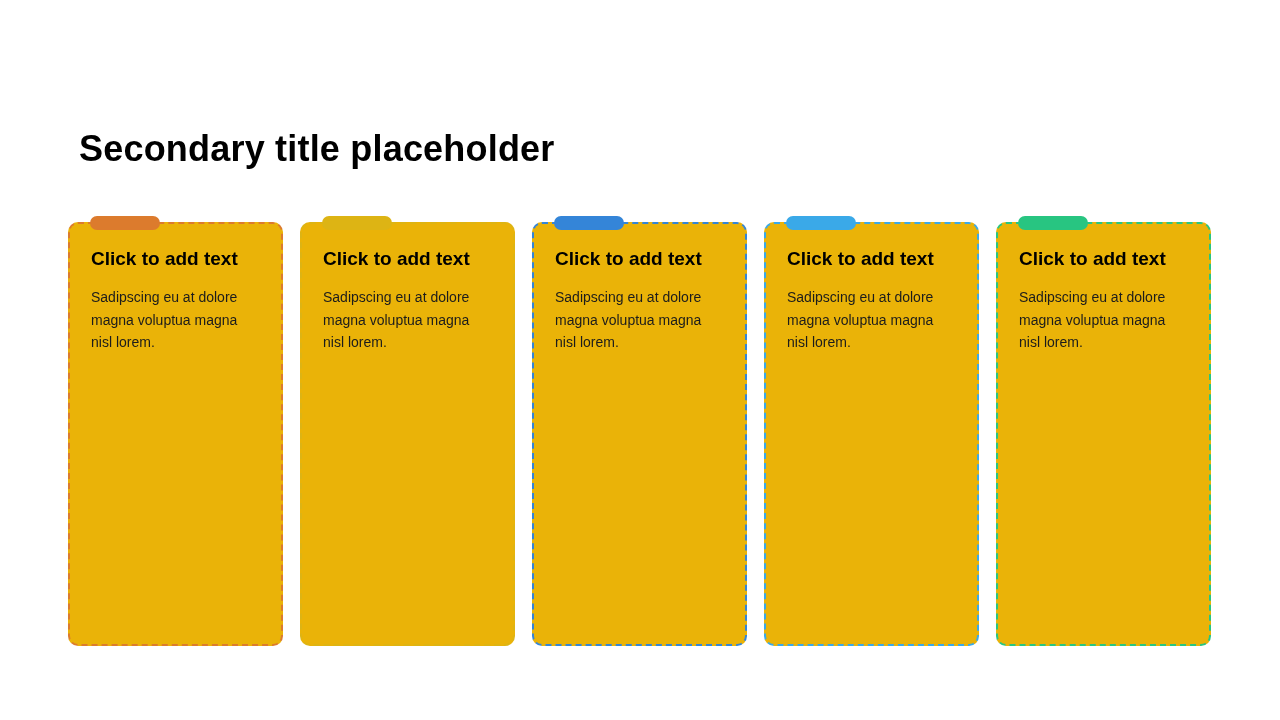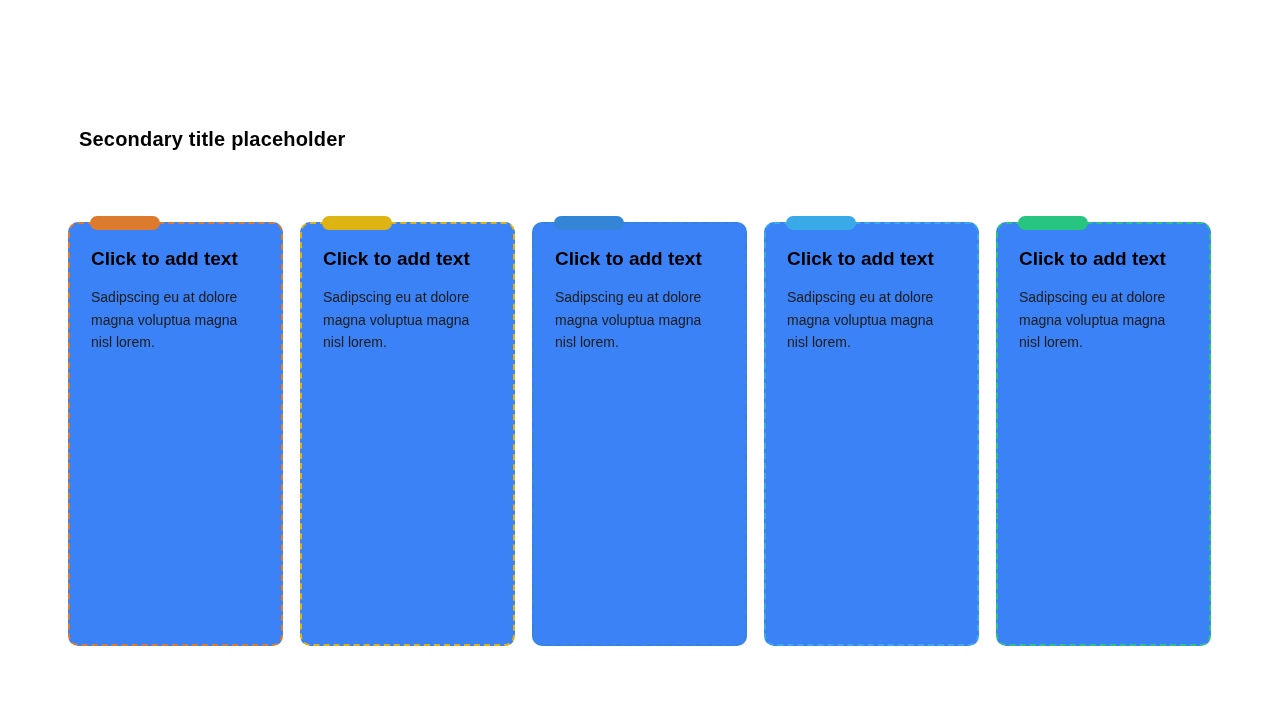--- a/index.html
+++ b/index.html
@@ -16,21 +16,21 @@
     position: relative;
     width: 1280px;
     height: 720px;
     background: #ffffff;
   }
 
   .slide-title {
     position: absolute;
     left: 79px;
     top: 128px;
-    font-size: 20px;
+    font-size: 36px;
     font-weight: 700;
     color: #000000;
     letter-spacing: 0.2px;
   }
 
   .cards-row {
     position: absolute;
     left: 68px;
     top: 222px;
     width: 1143px;
@@ -38,21 +38,21 @@
     display: flex;
     justify-content: space-between;
   }
 
   .card {
     position: relative;
     width: 215px;
     height: 424px;
     border: 2px dashed var(--accent, #999);
     border-radius: 10px;
-    background: #3b82f6;
+    background: #eab308;
   }
 
   .card-tab {
     position: absolute;
     top: -8px;
     left: 20px;
     width: 70px;
     height: 14px;
     border-radius: 7px;
     background: var(--accent, #999);

